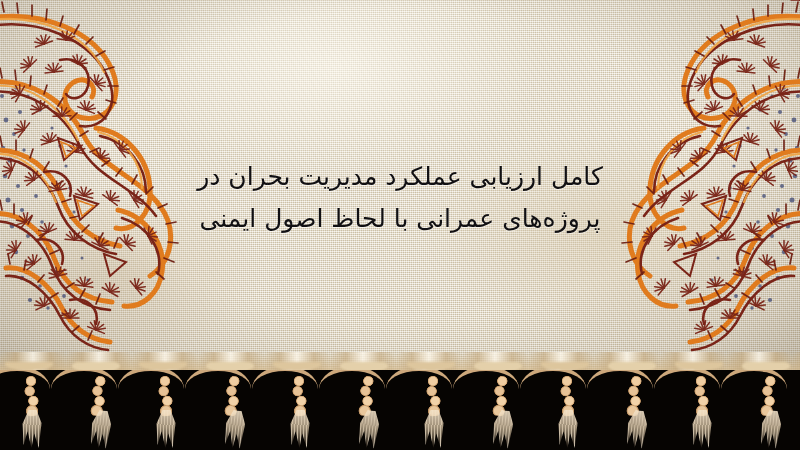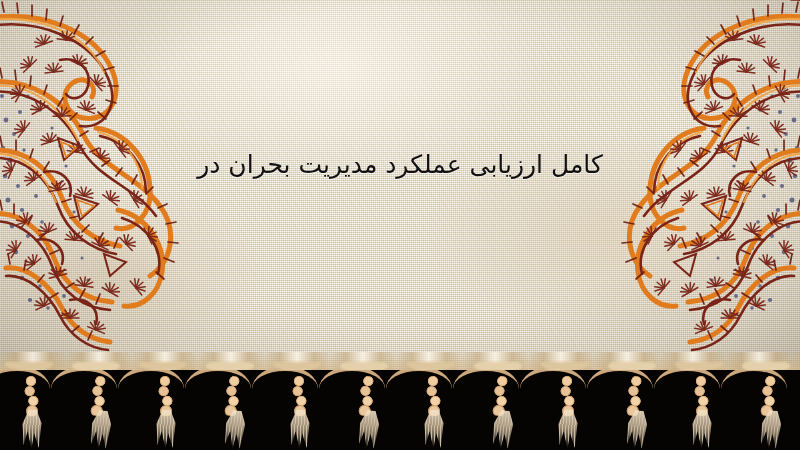--- a/index.html
+++ b/index.html
@@ -115,21 +115,21 @@
   .tassel.alt .tail{transform:rotate(6deg) translateX(2px);}
 
   
   .orn{position:absolute;top:0;width:230px;height:360px;}
   .orn.left{left:0;}
   .orn.right{right:0;transform:scaleX(-1);}
   .orn svg{display:block;width:100%;height:100%;}
 
   
   .title-block{
-    position:absolute;left:190px;top:144px;width:420px;
+    position:absolute;left:190px;top:156px;width:420px;
     text-align:center;
     direction:rtl;
     color:#111013;
     font-size:25px;
     line-height:42px;
     font-weight:400;
     letter-spacing:0;
     text-shadow:0 1px 0 rgba(255,252,244,.55);
   }
   .title-block .ln{display:block;white-space:nowrap;}
@@ -534,20 +534,21 @@
         <path d="M 61 142 L 76 148 L 66 157 Z"></path>
       </g>
     </svg>
   </div>
 
   <div class="hem"></div>
   <div class="hem-edge"></div>
 
   <div class="title-block">
     <span class="ln">کامل ارزیابی عملکرد مدیریت بحران در</span>
+    <span class="ln">پروژه‌های عمرانی با لحاظ اصول ایمنی</span>
   </div>
 
   <div class="fringe-zone">
       <div class="tassel" style="left: 4px;">
         <div class="arc"></div>
         <div class="knots"></div>
         <div class="tail"></div>
       </div>
       <div class="tassel alt" style="left: 71px;">
         <div class="arc"></div>

